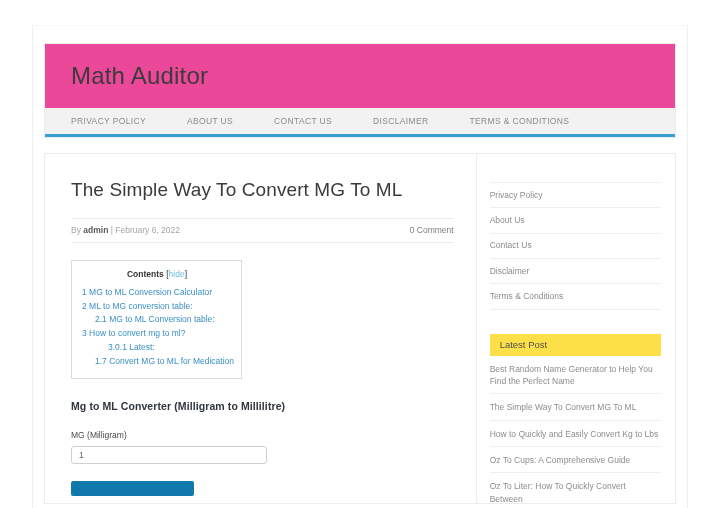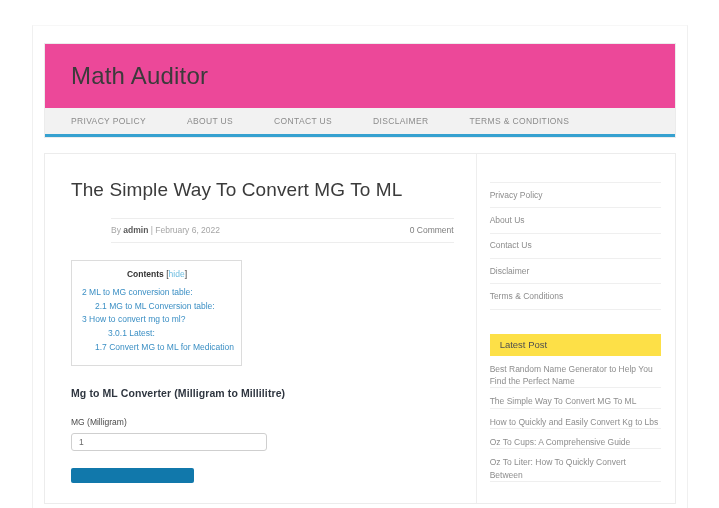--- a/index.html
+++ b/index.html
@@ -99,21 +99,20 @@
   }
   .post-meta {
     border-top: 1px solid #ededed;
     border-bottom: 1px solid #ededed;
     padding: 6px 0 7px 0;
     display: flex;
     justify-content: space-between;
     align-items: center;
     font-size: 8.5px;
     color: #a5a5a5;
-    margin-left: 40px;
   }
   .post-meta .by-part { color: #a5a5a5; }
   .post-meta .author { color: #5a5a5a; font-weight: bold; }
   .post-meta .comment { color: #7d7d7d; }
 
   
   .toc-box {
     margin-top: 17px;
     width: 171px;
     border: 1px solid #dcdcdc;
@@ -224,21 +223,21 @@
   }
   .widget-list {
     list-style: none;
     margin: 0;
     padding: 0;
   }
   .widget-list li {
     font-size: 8.5px;
     color: #8d8d8d;
     line-height: 1.45;
-    padding: 7px 0 0 0;
+    padding: 7px 0 6px 0;
     border-bottom: 1px solid #efefef;
     cursor: pointer;
   }
 </style>
 </head>
 <body>
 
 <div class="page-wrap">
 
   <div class="header-card">
@@ -269,20 +268,21 @@
         </div>
         <div class="comment">0 Comment</div>
       </div>
 
       <div class="toc-box">
         <div class="toc-head">
           <span class="label">Contents</span>
           <span class="brackets">[</span><span class="hide">hide</span><span class="brackets">]</span>
         </div>
         <ul class="toc-list">
+          <li>1 MG to ML Conversion Calculator</li>
           <li>2 ML to MG conversion table:</li>
           <li class="lvl2">2.1 MG to ML Conversion table:</li>
           <li>3 How to convert mg to ml?</li>
           <li class="lvl3">3.0.1 Latest:</li>
           <li class="lvl2">1.7 Convert MG to ML for Medication</li>
         </ul>
       </div>
 
       <div class="converter-title">Mg to ML Converter (Milligram to Millilitre)</div>
       <div class="field-label">MG (Milligram)</div>

